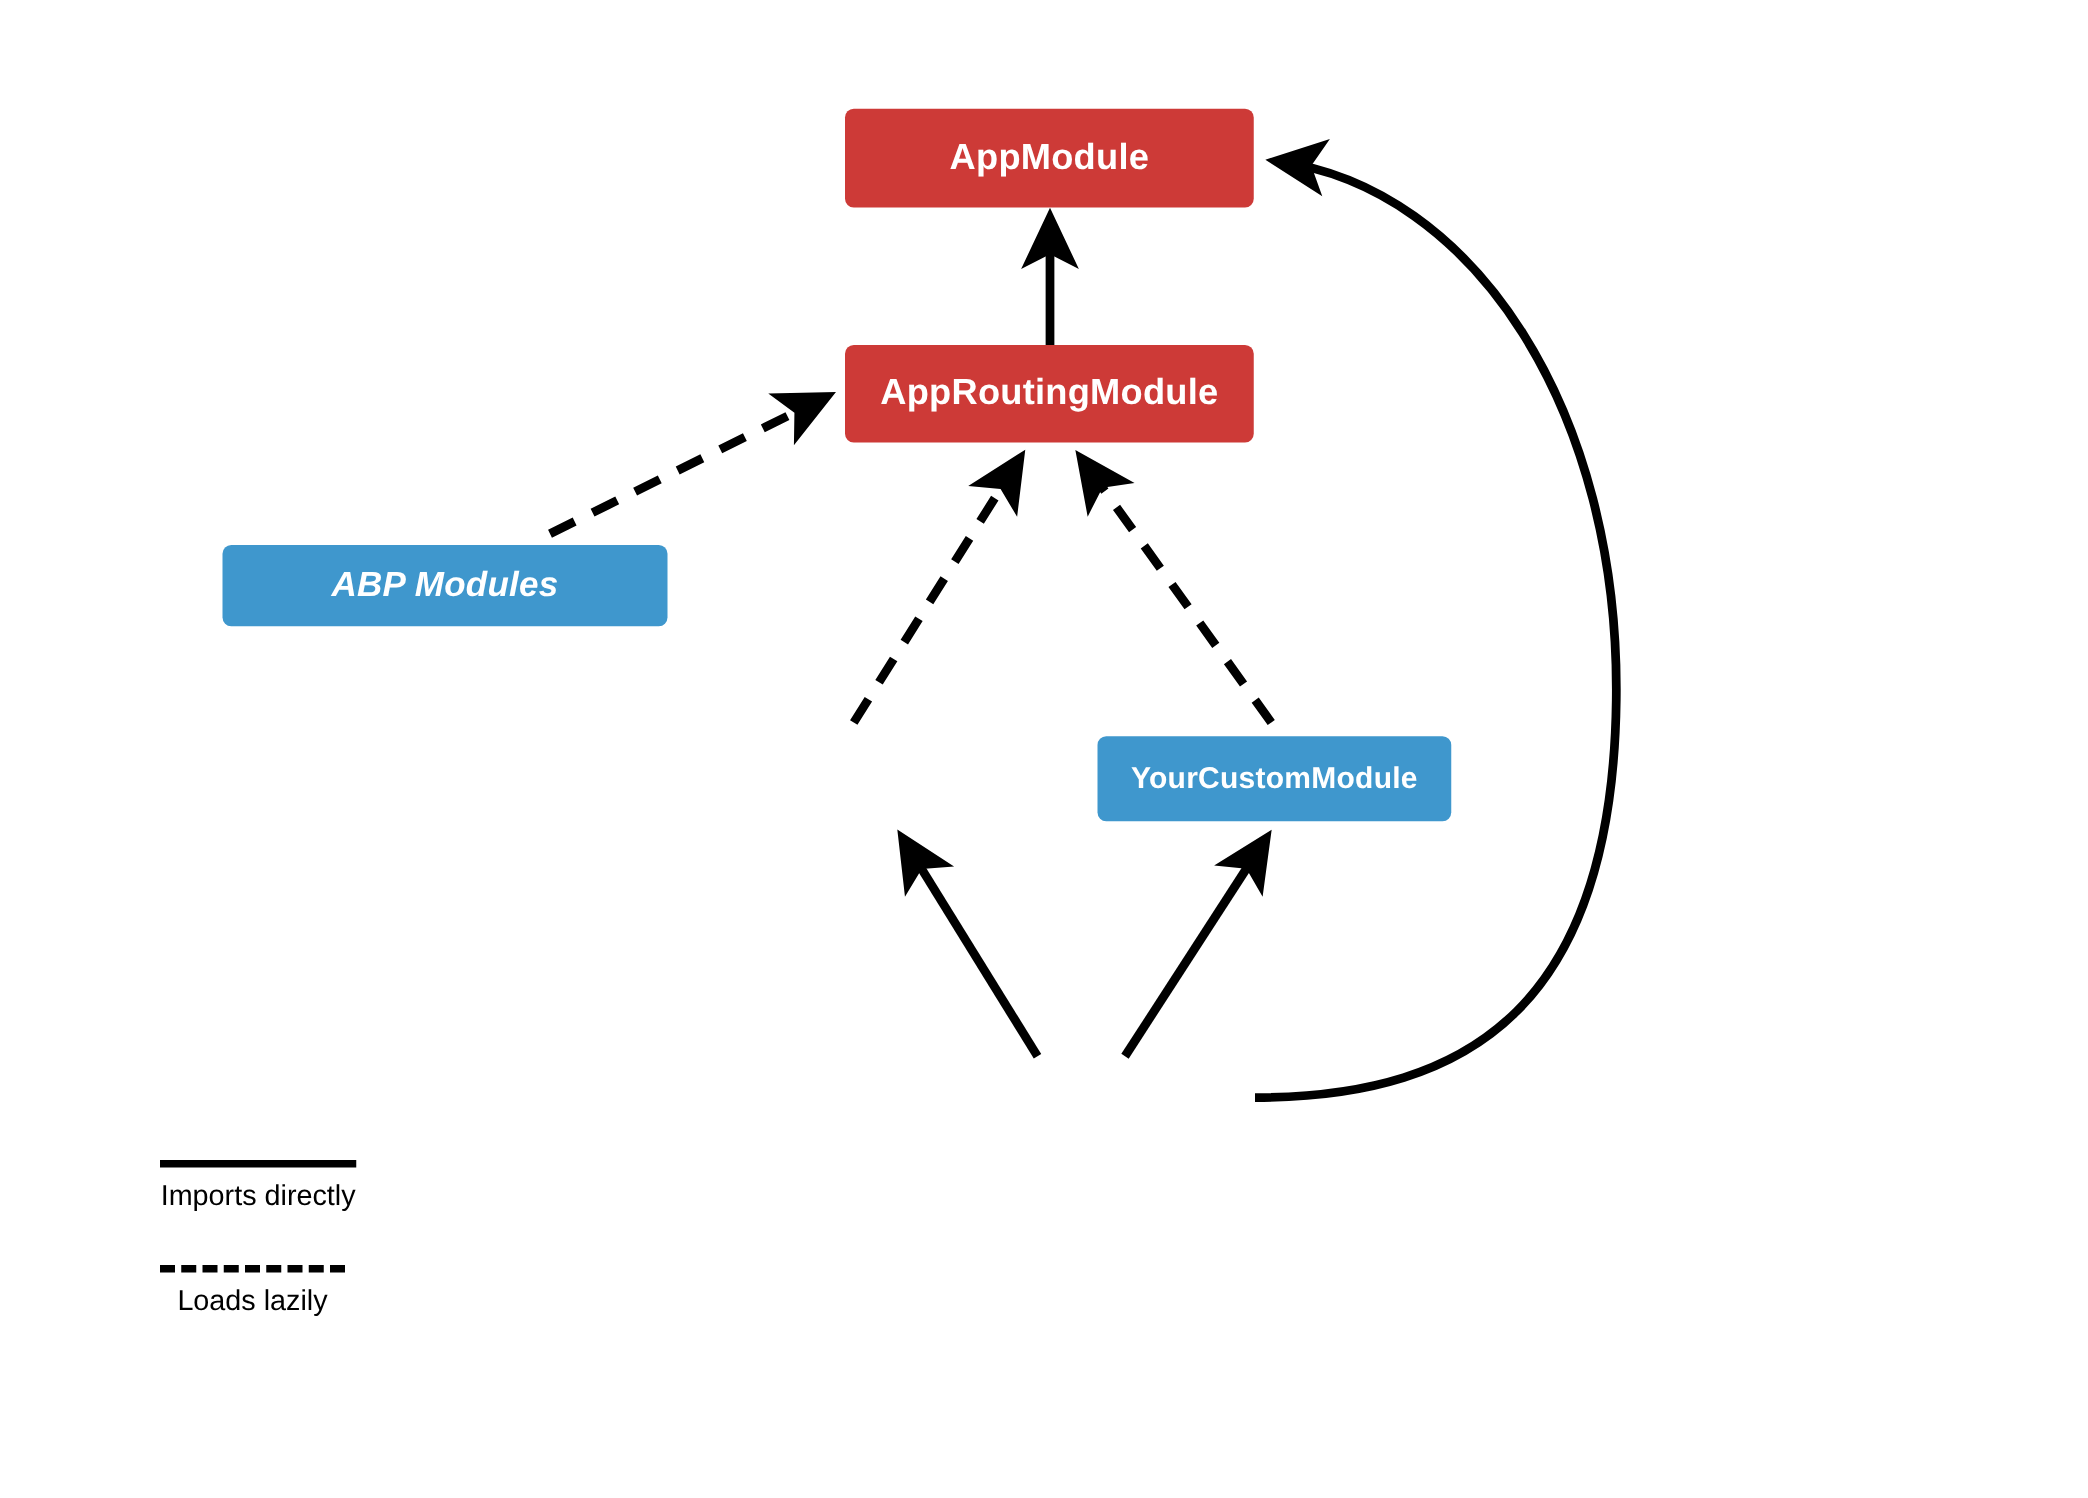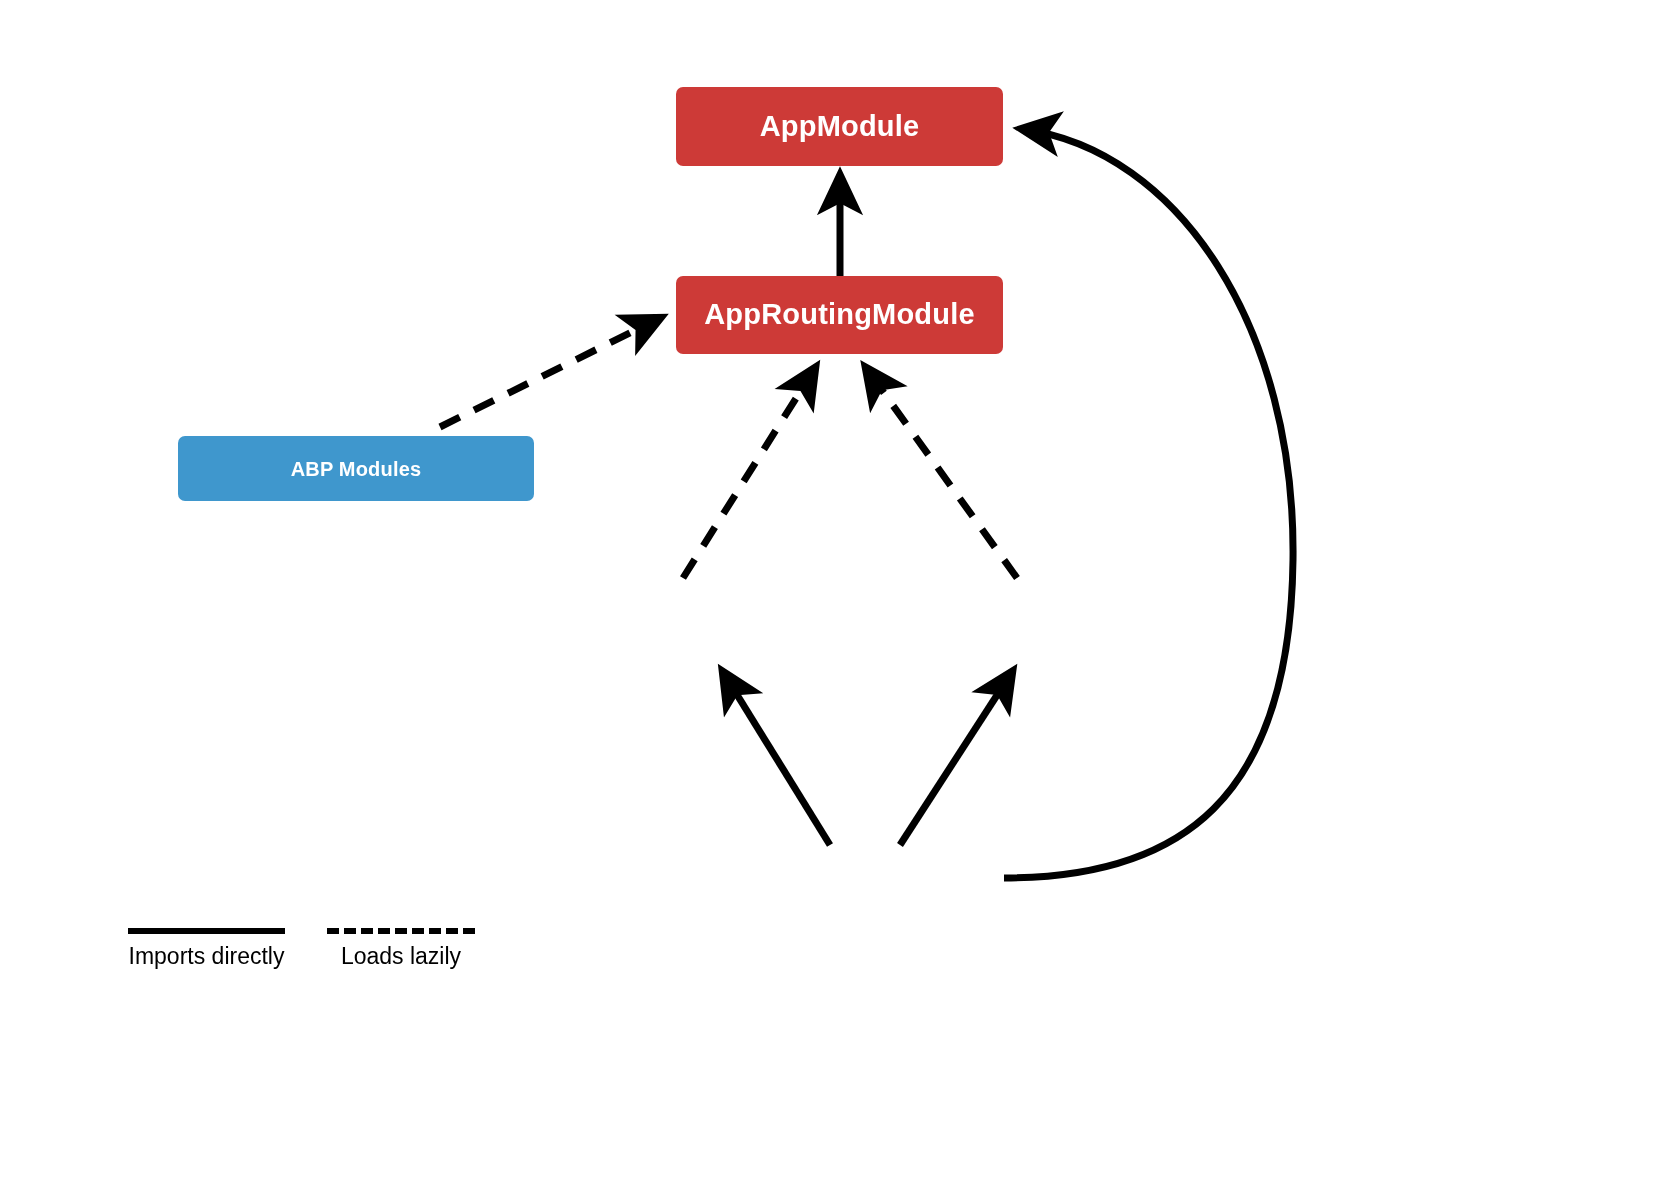--- a/index.html
+++ b/index.html
@@ -49,42 +49,43 @@
   #node-appmodule {
     left: 676px; top: 87px; width: 327px; height: 79px;
     font-size: 29px;
   }
   #node-approutingmodule {
     left: 676px; top: 276px; width: 327px; height: 78px;
     font-size: 29px;
   }
   #node-abpmodules {
     left: 178px; top: 436px; width: 356px; height: 65px;
-    font-size: 20px;
+    font-size: 28px;
+    font-style: italic;
   }
   #node-homemodule {
     left: 538px; top: 589px; width: 281px; height: 68px;
     font-size: 24px;
   }
   #node-yourcustommodule {
     left: 878px; top: 589px; width: 283px; height: 68px;
     font-size: 24px;
   }
   #node-sharedmodule {
     left: 715px; top: 843px; width: 289px; height: 70px;
     font-size: 24px;
   }
 
   
   #legend {
     position: absolute;
     left: 128px;
     top: 928px;
     display: flex;
-    flex-direction: row;
+    flex-direction: column;
     align-items: flex-start;
     gap: 42px;
   }
   .legend-item {
     display: flex;
     flex-direction: column;
     align-items: center;
     gap: 9px;
   }
   .legend-swatch {
@@ -136,20 +137,23 @@
 
   <div class="node" id="node-approutingmodule" style="background-color: rgb(205, 58, 55);">
     <span class="node-label">AppRoutingModule</span>
   </div>
 
   <div class="node" id="node-abpmodules" style="background-color: rgb(63, 151, 205);">
     <span class="node-label">ABP Modules</span>
   </div>
 
 
+  <div class="node" id="node-yourcustommodule" style="background-color: rgb(63, 151, 205);">
+    <span class="node-label">YourCustomModule</span>
+  </div>
 
 
   <div id="legend">
     <div class="legend-item">
       <span class="legend-swatch solid"></span>
       <span class="legend-text">Imports directly</span>
     </div>
     <div class="legend-item">
       <span class="legend-swatch dashed"></span>
       <span class="legend-text">Loads lazily</span>

